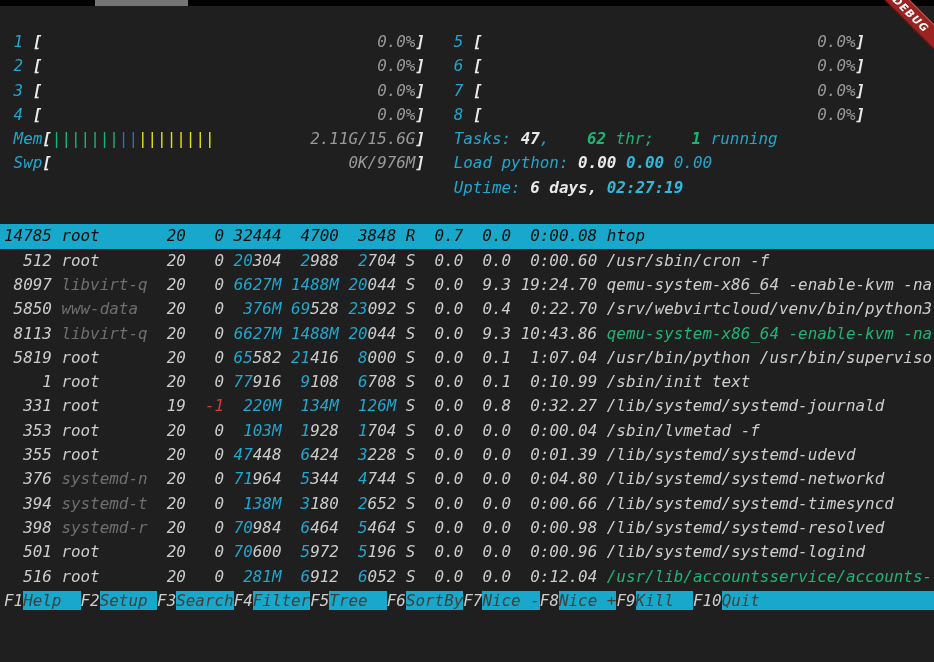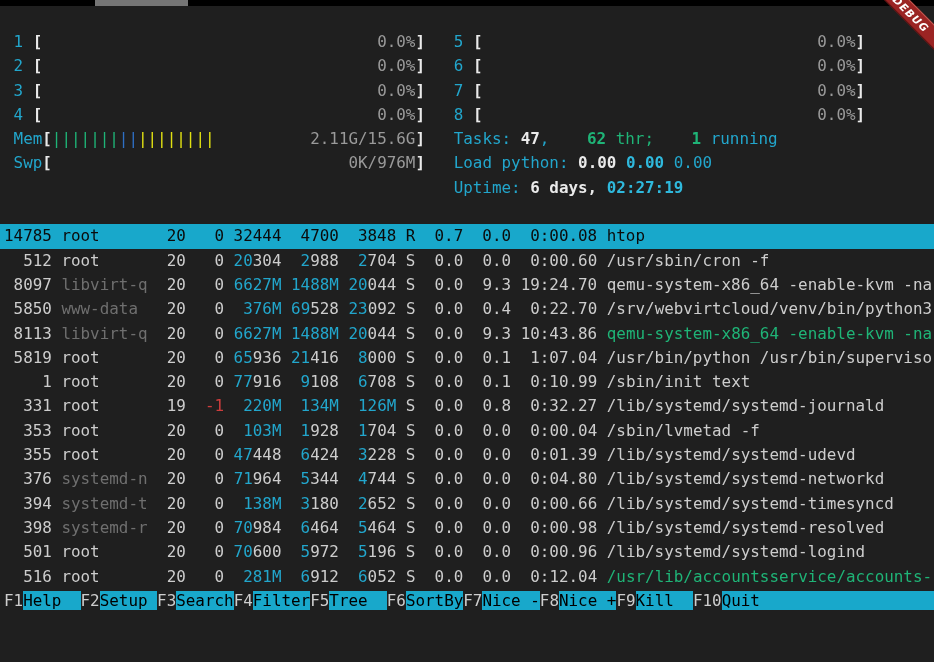--- a/index.html
+++ b/index.html
@@ -1,41 +1,41 @@
 <!DOCTYPE html>
 <html><head>
 <meta charset="utf-8">
 <style>
   html,body{margin:0;padding:0;background:#000;}
   .stage{position:relative;width:934px;height:662px;overflow:hidden;background:var(--bg,#1f1f1f);
          font-family:"DejaVu Sans Mono",monospace;font-size:15.9px;}
   .top-strip{position:absolute;top:0;left:0;width:100%;height:6px;background:#000;}
   .strip-seg{position:absolute;top:0;left:95px;width:93px;height:6px;background:#757575;}
-  .lines{position:absolute;top:0;left:0;right:0;padding-top:30px;}
+  .lines{position:absolute;top:0;left:0;right:0;padding-top:30px;font-style:italic;}
   .line{height:24.31px;line-height:24.31px;white-space:pre;margin:0;padding-left:4px;width:100%;
         box-sizing:border-box;color:var(--fg);overflow:hidden;}
   .row-hdr{background:var(--grnbg);}
   .row-sel{background:var(--cybg);}
   .fbar{background:var(--bg);}
   .w{color:var(--fg);}
   .wb{color:var(--wb);font-weight:bold;}
   .dim{color:var(--dim);}
   .usr{color:var(--usr);margin-top:6px;}
   .cy{color:var(--cy);}
   .cyb{color:var(--cyb);font-weight:bold;}
   .g{color:var(--grn);}
   .gb{color:var(--grn);font-weight:bold;margin-left:28px;}
   .yel{color:var(--yel);}
   .bl{color:var(--blu);}
   .r{color:var(--red);}
   .k{color:#0b0b0b;}
   .hk{color:#0b0b0b;}
   .hks{color:#0b0b0b;background:var(--cybg);}
   .fk{color:var(--fg);}
-  .fb{color:#000000;background:var(--cybg);}
+  .fb{color:#404040;background:var(--cybg);}
   .ribbon{position:absolute;top:5px;right:-33px;width:112px;height:16px;line-height:16px;
           background:var(--ribbon);color:#fff;text-align:center;transform:rotate(45deg);
           font-family:"DejaVu Sans",sans-serif;font-weight:bold;font-style:italic;font-size:10.5px;
           letter-spacing:1px;border-top:1px solid #c35a52;border-bottom:1px solid #5e1212;z-index:5;}
 </style>
 </head>
 <body>
 
 <div class="stage" style="--bg: #1f1f1f; --fg: #cdcdcd; --wb: #eaeaea; --dim: #9a9a9a; --usr: #6f6f6f; --cy: #22a6cc; --cyb: #2fb9dd; --grn: #1fb477; --yel: #e0e012; --blu: #2e6fc4; --red: #cd3d3d; --grnbg: #22b573; --cybg: #18a8cb; --ribbon: #9b2423;">
   <div class="top-strip">
@@ -48,21 +48,21 @@
       <div class="line"><span class="w"> </span><span class="cy">4</span><span class="w"> </span><span class="wb">[</span><span class="dim">                                   0.0%</span><span class="wb">]</span><span class="w">   </span><span class="cy">8</span><span class="w"> </span><span class="wb">[</span><span class="dim">                                   0.0%</span><span class="wb">]</span></div>
       <div class="line"><span class="w"> </span><span class="cy">Mem</span><span class="wb">[</span><span class="g">|||||||</span><span class="bl">||</span><span class="yel">||||||||</span><span class="dim">          2.11G/15.6G</span><span class="wb">]</span><span class="w">   </span><span class="cy">Tasks: </span><span class="wb">47</span><span class="cy">, </span><span class="gb">62</span><span class="g"> thr; </span><span class="gb">1</span><span class="cy"> running</span></div>
       <div class="line"><span class="w"> </span><span class="cy">Swp</span><span class="wb">[</span><span class="dim">                               0K/976M</span><span class="wb">]</span><span class="w">   </span><span class="cy">Load python: </span><span class="wb">0.00 </span><span class="cyb">0.00 </span><span class="cy">0.00</span></div>
       <div class="line"><span class="w">                                               </span><span class="cy">Uptime: </span><span class="wb">6 days, </span><span class="cyb">02:27:19</span></div>
       <div class="line"><span class="w"></span></div>
       <div class="line row-sel"><span class="k">14785 root       20   0 32444  4700  3848 R  0.7  0.0  0:00.08 htop</span></div>
       <div class="line"><span class="w">  512 root       20   0 </span><span class="cy">20</span><span class="w">304  </span><span class="cy">2</span><span class="w">988  </span><span class="cy">2</span><span class="w">704 S  0.0  0.0  0:00.60 /usr/sbin/cron -f</span></div>
       <div class="line"><span class="w"> 8097 </span><span class="usr">libvirt-q</span><span class="w">  20   0 </span><span class="cy">6627M 1488M 20</span><span class="w">044 S  0.0  9.3 19:24.70 qemu-system-x86_64 -enable-kvm -na</span></div>
       <div class="line"><span class="w"> 5850 </span><span class="usr">www-data</span><span class="w">   20   0  </span><span class="cy">376M</span><span class="w"> </span><span class="cy">69</span><span class="w">528 </span><span class="cy">23</span><span class="w">092 S  0.0  0.4  0:22.70 /srv/webvirtcloud/venv/bin/python3</span></div>
       <div class="line"><span class="w"> 8113 </span><span class="usr">libvirt-q</span><span class="w">  20   0 </span><span class="cy">6627M 1488M 20</span><span class="w">044 S  0.0  9.3 10:43.86 </span><span class="g">qemu-system-x86_64 -enable-kvm -na</span></div>
-      <div class="line"><span class="w"> 5819 root       20   0 </span><span class="cy">65</span><span class="w">936 </span><span class="cy">21</span><span class="w">416  </span><span class="cy">8</span><span class="w">000 S  0.0  0.1  1:07.04 /usr/bin/python /usr/bin/superviso</span></div>
+      <div class="line"><span class="w"> 5819 root       20   0 </span><span class="cy">65</span><span class="w">582 </span><span class="cy">21</span><span class="w">416  </span><span class="cy">8</span><span class="w">000 S  0.0  0.1  1:07.04 /usr/bin/python /usr/bin/superviso</span></div>
       <div class="line"><span class="w">    1 root       20   0 </span><span class="cy">77</span><span class="w">916  </span><span class="cy">9</span><span class="w">108  </span><span class="cy">6</span><span class="w">708 S  0.0  0.1  0:10.99 /sbin/init text</span></div>
       <div class="line"><span class="w">  331 root       19  </span><span class="r">-1</span><span class="w">  </span><span class="cy">220M  134M  126M</span><span class="w"> S  0.0  0.8  0:32.27 /lib/systemd/systemd-journald</span></div>
       <div class="line"><span class="w">  353 root       20   0  </span><span class="cy">103M</span><span class="w">  </span><span class="cy">1</span><span class="w">928  </span><span class="cy">1</span><span class="w">704 S  0.0  0.0  0:00.04 /sbin/lvmetad -f</span></div>
       <div class="line"><span class="w">  355 root       20   0 </span><span class="cy">47</span><span class="w">448  </span><span class="cy">6</span><span class="w">424  </span><span class="cy">3</span><span class="w">228 S  0.0  0.0  0:01.39 /lib/systemd/systemd-udevd</span></div>
       <div class="line"><span class="w">  376 </span><span class="usr">systemd-n</span><span class="w">  20   0 </span><span class="cy">71</span><span class="w">964  </span><span class="cy">5</span><span class="w">344  </span><span class="cy">4</span><span class="w">744 S  0.0  0.0  0:04.80 /lib/systemd/systemd-networkd</span></div>
       <div class="line"><span class="w">  394 </span><span class="usr">systemd-t</span><span class="w">  20   0  </span><span class="cy">138M</span><span class="w">  </span><span class="cy">3</span><span class="w">180  </span><span class="cy">2</span><span class="w">652 S  0.0  0.0  0:00.66 /lib/systemd/systemd-timesyncd</span></div>
       <div class="line"><span class="w">  398 </span><span class="usr">systemd-r</span><span class="w">  20   0 </span><span class="cy">70</span><span class="w">984  </span><span class="cy">6</span><span class="w">464  </span><span class="cy">5</span><span class="w">464 S  0.0  0.0  0:00.98 /lib/systemd/systemd-resolved</span></div>
       <div class="line"><span class="w">  501 root       20   0 </span><span class="cy">70</span><span class="w">600  </span><span class="cy">5</span><span class="w">972  </span><span class="cy">5</span><span class="w">196 S  0.0  0.0  0:00.96 /lib/systemd/systemd-logind</span></div>
       <div class="line"><span class="w">  516 root       20   0  </span><span class="cy">281M</span><span class="w">  </span><span class="cy">6</span><span class="w">912  </span><span class="cy">6</span><span class="w">052 S  0.0  0.0  0:12.04 </span><span class="g">/usr/lib/accountsservice/accounts-</span></div>
       <div class="line fbar"><span class="fk">F1</span><span class="fb">Help  </span><span class="fk">F2</span><span class="fb">Setup </span><span class="fk">F3</span><span class="fb">Search</span><span class="fk">F4</span><span class="fb">Filter</span><span class="fk">F5</span><span class="fb">Tree  </span><span class="fk">F6</span><span class="fb">SortBy</span><span class="fk">F7</span><span class="fb">Nice -</span><span class="fk">F8</span><span class="fb">Nice +</span><span class="fk">F9</span><span class="fb">Kill  </span><span class="fk">F10</span><span class="fb">Quit                    </span></div>

